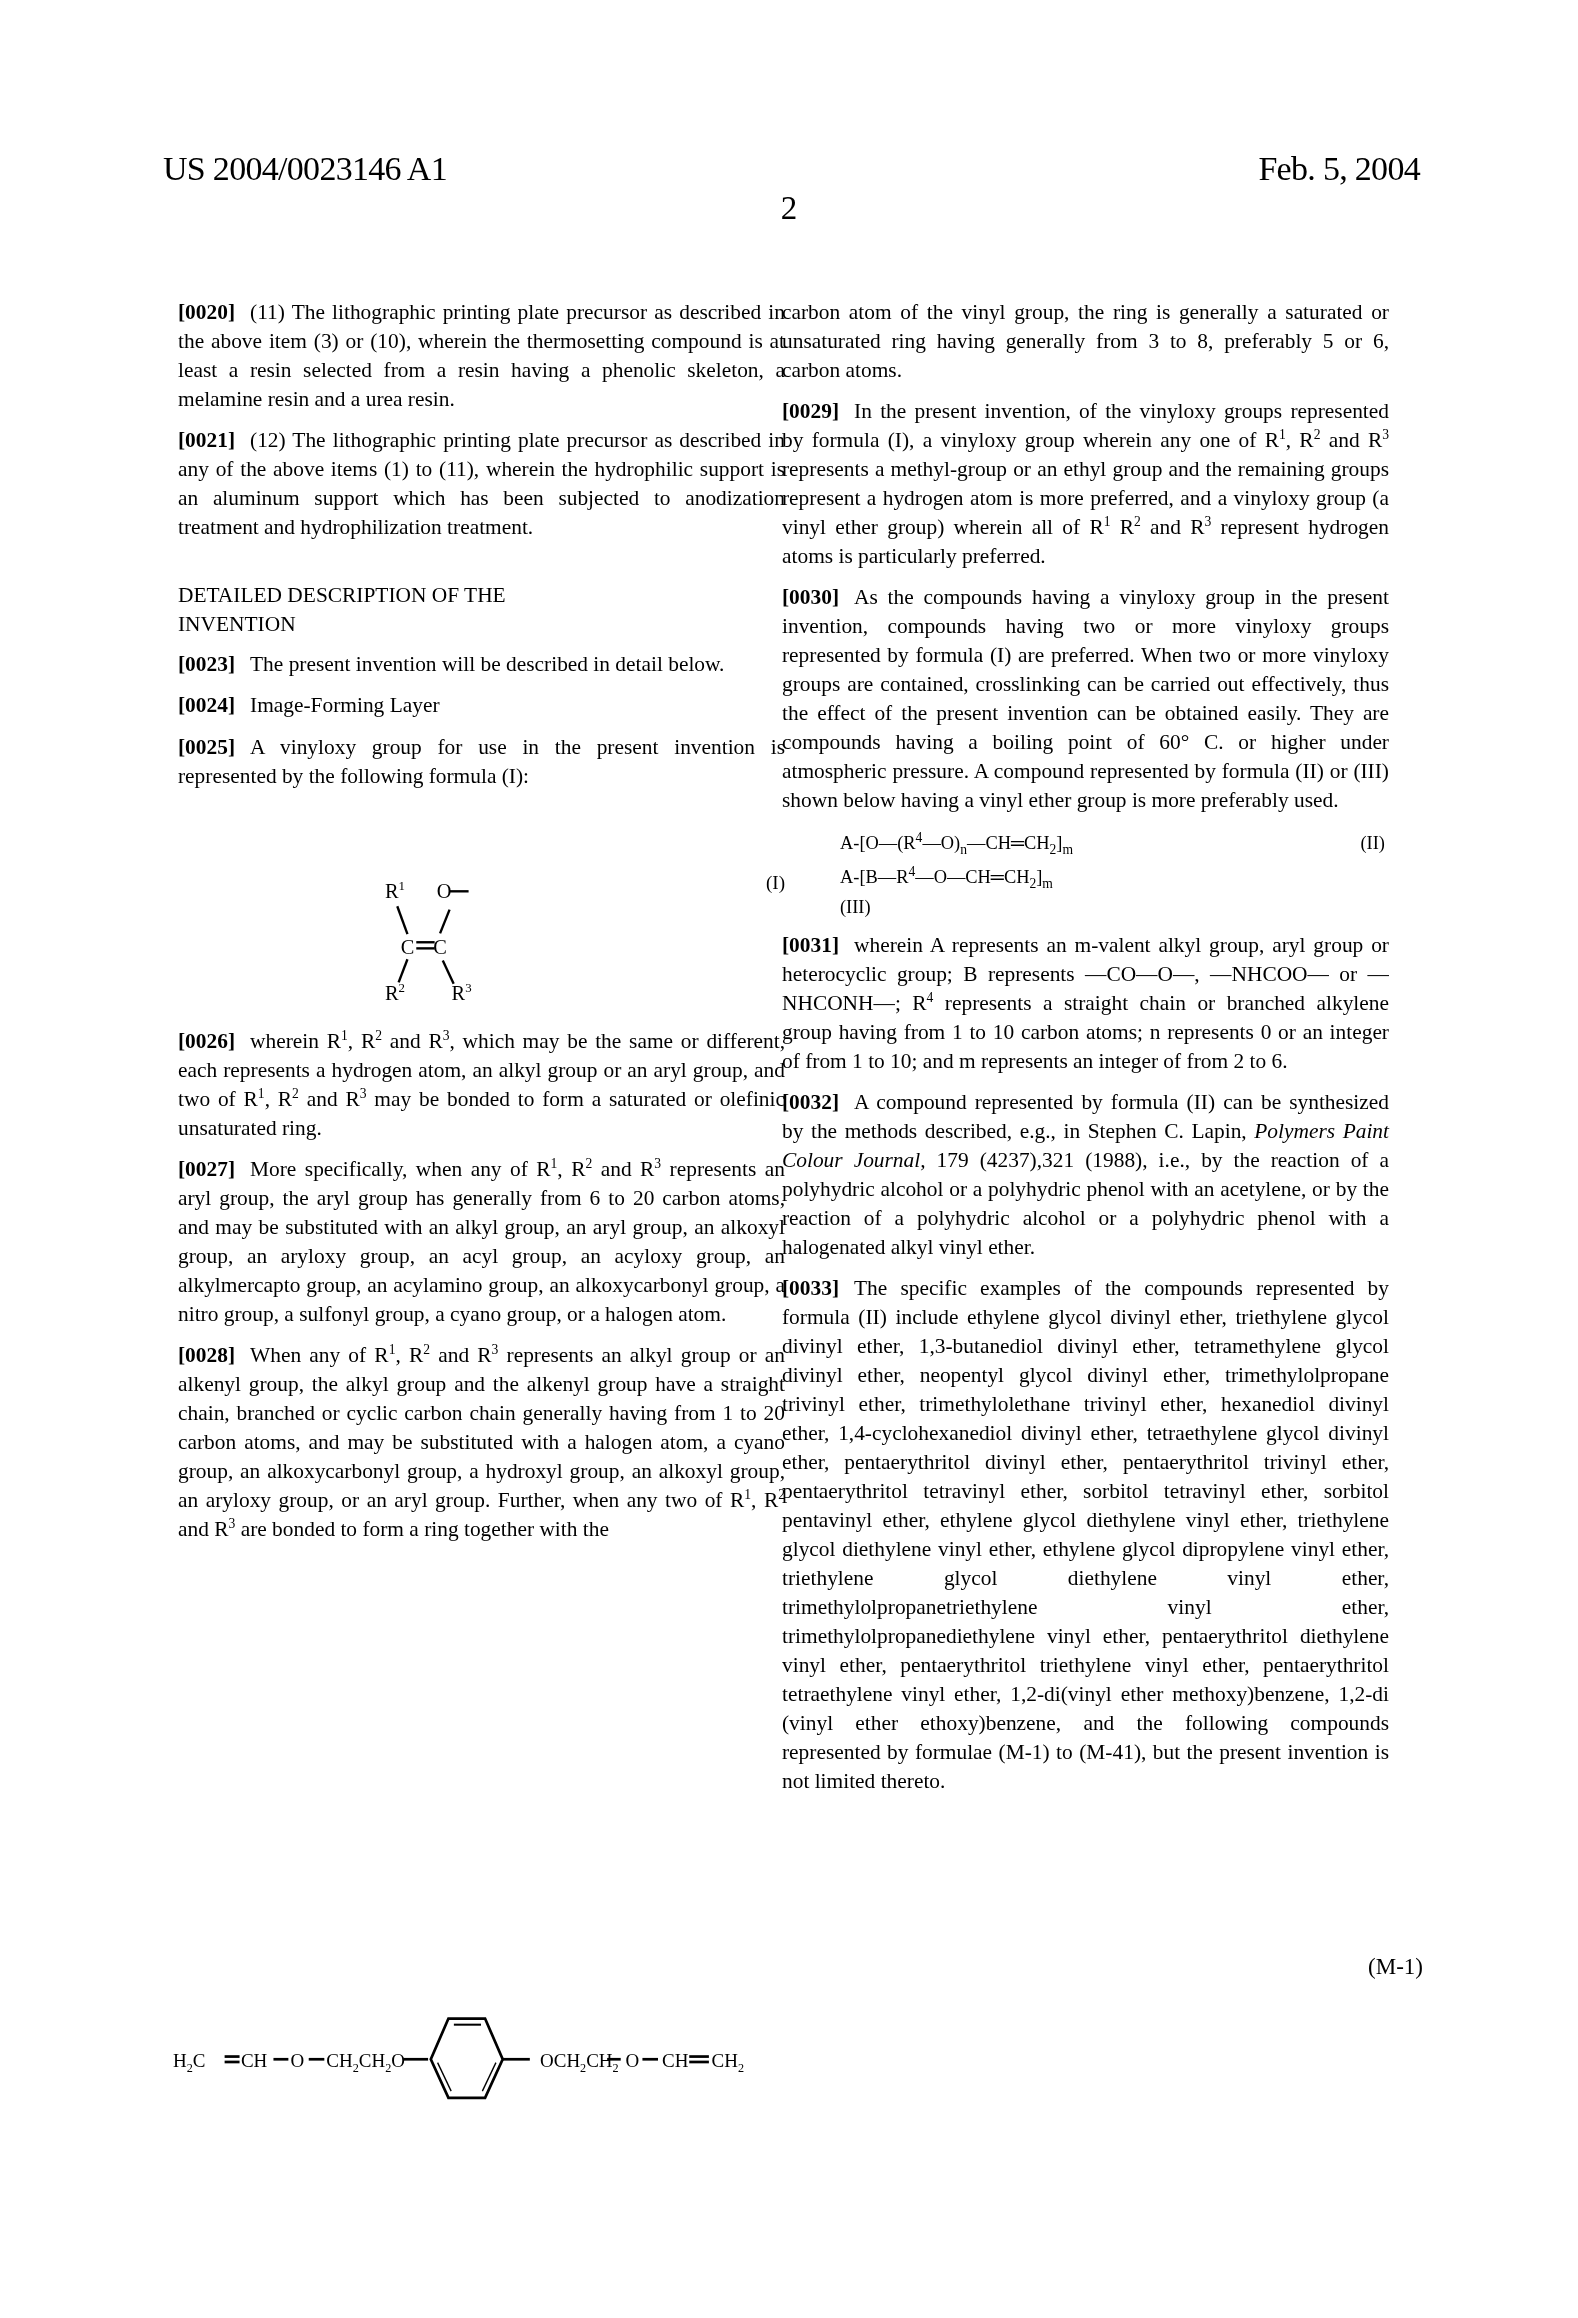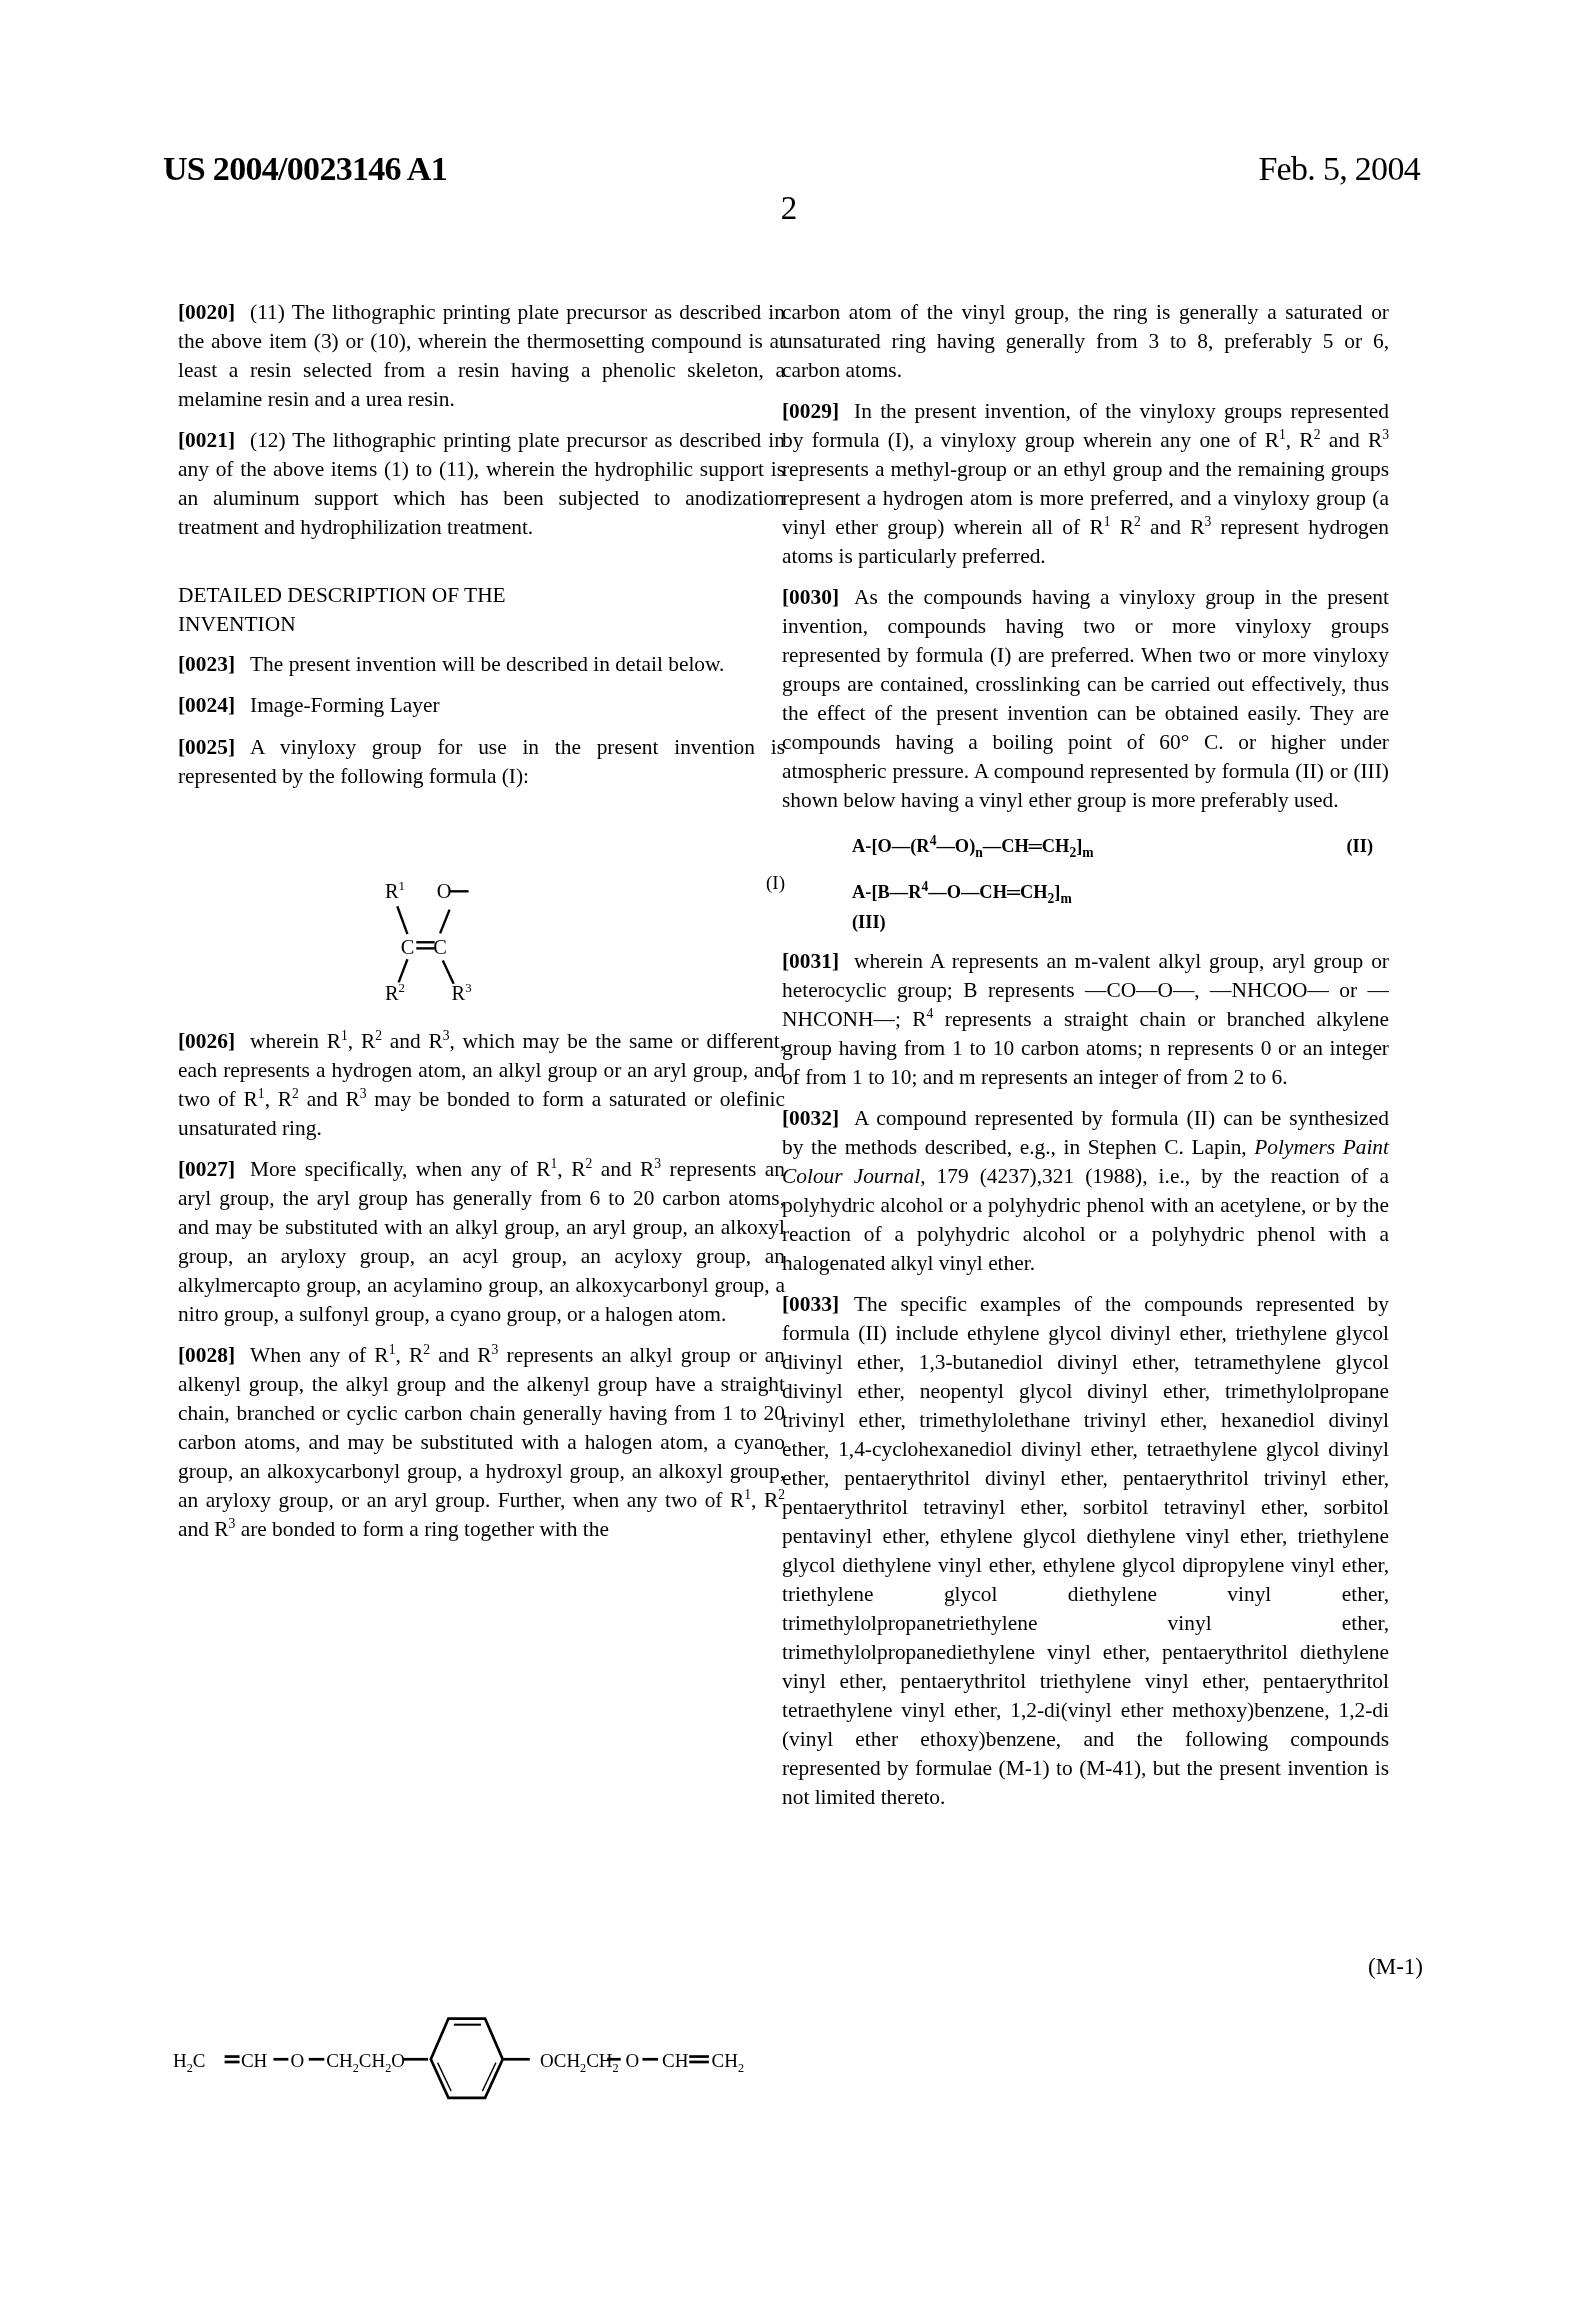--- a/index.html
+++ b/index.html
@@ -1,33 +1,33 @@
 <!DOCTYPE html>
 <html style="font-size:11px"><head>
 <meta charset="utf-8">
 <style>
   html, body { margin:0; padding:0; background:#ffffff; }
   body { width:1578px; height:2319px; position:relative; overflow:hidden;
          font-family:"Liberation Serif", "DejaVu Serif", serif; color:#000; }
   .hdr { position:absolute; top:150px; font-size:34px; letter-spacing:-0.7px; }
-  .hdr-left { left:163px;font-weight:bold; }
+  .hdr-left { left:163px; }
   .hdr-right { right:158px; }
   .pagenum { position:absolute; top:190px; left:0; width:100%; text-align:center; font-size:33px; }
   .col { position:absolute; top:298px; width:607px; font-size:21.4px; line-height:29px; text-align:justify; }
   .col-left { left:178px; }
   .col-right { left:782px; top:298px; }
   .para { margin:0 0 12.2px 0; }
   .pnum { font-weight:bold; margin-right:15px; }
   .heading { margin:39px 0 11px 0; line-height:29px; }
   sup { font-size:13.6px; line-height:0; vertical-align:super; }
   sub { font-size:13.6px; line-height:0; vertical-align:sub; }
   .formula-block { position:relative; height:197px; margin:0 0 27px 0; }
   .formula-label { position:absolute; right:0; top:102px; font-size:19px; }
   .chem-svg { position:absolute; left:0; top:0; }
-  .eq-line { display:flex; justify-content:space-between; font-size:18.4px; line-height:30px; padding-left:54px; margin:16px;font-weight:bold; }
+  .eq-line { display:flex; justify-content:space-between; font-size:18.4px; line-height:30px; padding-left:54px; margin:4px; }
   .m1-area { position:absolute; left:163px; top:1946px; width:1260px; height:156px; }
   .m1-label { position:absolute; right:0; top:8px; font-size:23px; }
   i { font-style:italic; }
 </style>
 </head>
 <body>
 
 <div class="hdr hdr-left">US 2004/0023146 A1</div>
 <div class="hdr hdr-right">Feb. 5, 2004</div>
 <div class="pagenum">2</div>

